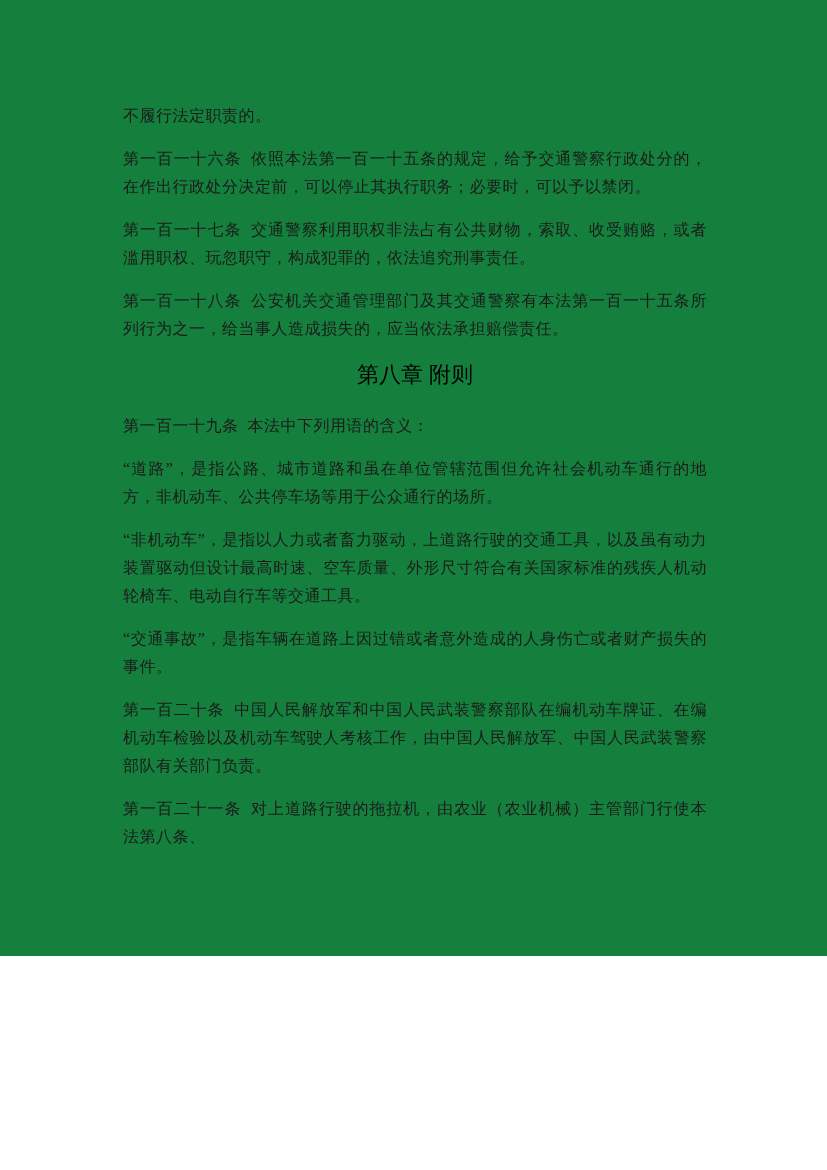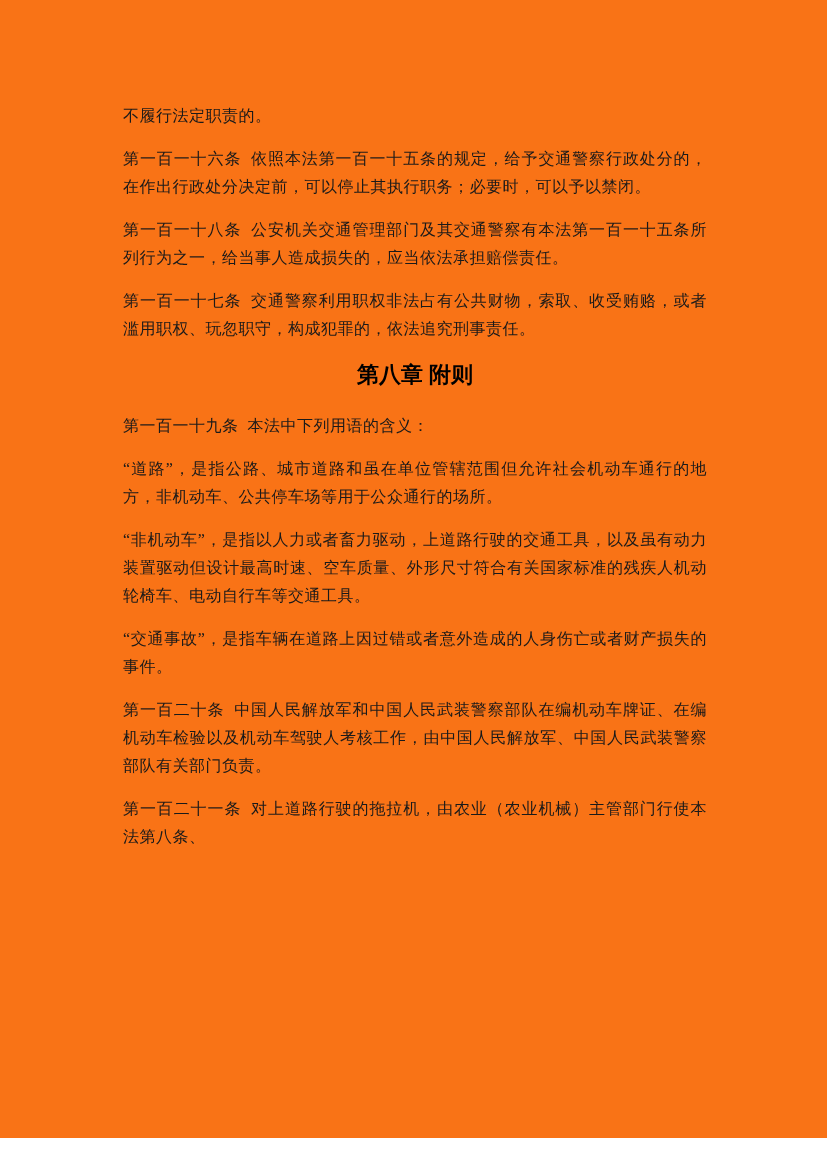--- a/index.html
+++ b/index.html
@@ -3,22 +3,22 @@
 <meta charset="utf-8">
 <style>
   html, body {
     margin: 0;
     padding: 0;
     background: #ffffff;
   }
   .page {
     position: relative;
     width: 827px;
-    height: 1138px;
-    background: #f97316;
+    height: 956px;
+    background: #15803d;
     overflow: hidden;
   }
   .content {
     position: absolute;
     top: 102px;
     left: 123px;
     width: 584px;
   }
   .para {
     font-family: "Liberation Serif", serif;
@@ -26,38 +26,38 @@
     line-height: 28px;
     color: #1a1a1a;
     margin: 0 0 15px 0;
     text-align: justify;
     text-align-last: left;
     white-space: pre-wrap;
     letter-spacing: 0.5px;
   }
   .chapter-heading {
     font-family: "Liberation Sans", sans-serif;
-    font-weight: bold;
+    font-weight: normal;
     font-size: 22px;
     line-height: 34px;
     color: #000000;
     text-align: center;
     margin: 12px 0 20px 0;
     white-space: pre-wrap;
   }
 </style>
 </head>
 <body>
 
 <div class="page">
   <div class="content" id="doc-content">
       <p class="para">不履行法定职责的。</p>
       <p class="para">第一百一十六条  依照本法第一百一十五条的规定，给予交通警察行政处分的，在作出行政处分决定前，可以停止其执行职务；必要时，可以予以禁闭。</p>
+      <p class="para">第一百一十七条  交通警察利用职权非法占有公共财物，索取、收受贿赂，或者滥用职权、玩忽职守，构成犯罪的，依法追究刑事责任。</p>
       <p class="para">第一百一十八条  公安机关交通管理部门及其交通警察有本法第一百一十五条所列行为之一，给当事人造成损失的，应当依法承担赔偿责任。</p>
-      <p class="para">第一百一十七条  交通警察利用职权非法占有公共财物，索取、收受贿赂，或者滥用职权、玩忽职守，构成犯罪的，依法追究刑事责任。</p>
       <h1 class="chapter-heading">第八章 附则</h1>
       <p class="para">第一百一十九条  本法中下列用语的含义：</p>
       <p class="para">“道路”，是指公路、城市道路和虽在单位管辖范围但允许社会机动车通行的地方，非机动车、公共停车场等用于公众通行的场所。</p>
       <p class="para">“非机动车”，是指以人力或者畜力驱动，上道路行驶的交通工具，以及虽有动力装置驱动但设计最高时速、空车质量、外形尺寸符合有关国家标准的残疾人机动轮椅车、电动自行车等交通工具。</p>
       <p class="para">“交通事故”，是指车辆在道路上因过错或者意外造成的人身伤亡或者财产损失的事件。</p>
       <p class="para">第一百二十条  中国人民解放军和中国人民武装警察部队在编机动车牌证、在编机动车检验以及机动车驾驶人考核工作，由中国人民解放军、中国人民武装警察部队有关部门负责。</p>
       <p class="para">第一百二十一条  对上道路行驶的拖拉机，由农业（农业机械）主管部门行使本法第八条、</p>
     </div>
 </div>
 

